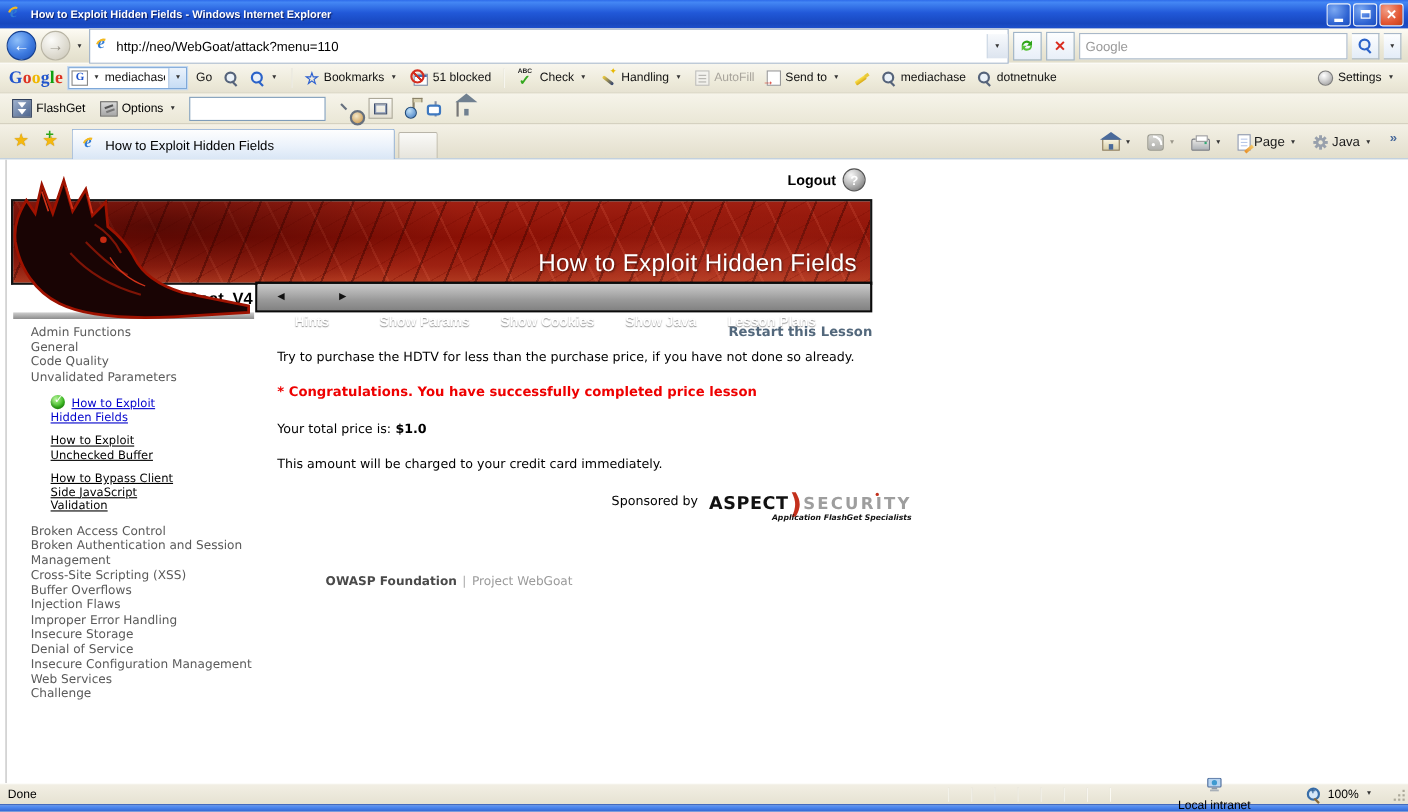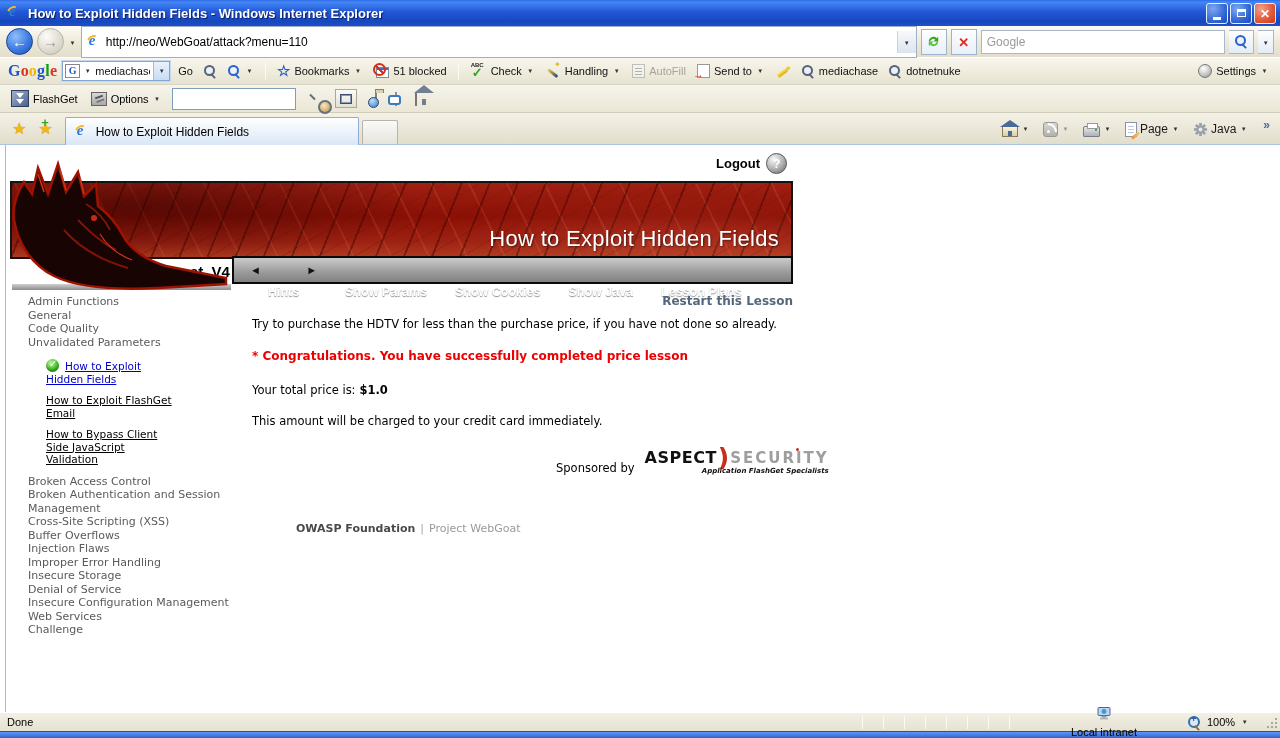--- a/index.html
+++ b/index.html
@@ -2,21 +2,21 @@
 <html><head>
 <meta charset="utf-8">
 <style>
 *{margin:0;padding:0;box-sizing:border-box;}
 html,body{width:1280px;height:738px;overflow:hidden;}
 body{font-family:"Liberation Sans",sans-serif;background:#ECE9D8;}
 .window{width:1280px;height:738px;display:flex;flex-direction:column;}
 
 
 .titlebar{height:26px;background:linear-gradient(180deg,#2E6BEA 0%,#4487F4 8%,#2158D8 45%,#1747BE 82%,#1D50CC 100%);display:flex;align-items:center;gap:6px;padding:0 4px 0 6px;flex:0 0 auto;}
-.titlebar .title{color:#fff;font-weight:bold;font-size:13px;text-shadow:1px 1px 1px rgba(0,0,40,.65);flex:1;white-space:nowrap;overflow:hidden;}
+.titlebar .title{color:#fff;font-weight:bold;font-size:10px;text-shadow:1px 1px 1px rgba(0,0,40,.65);flex:1;white-space:nowrap;overflow:hidden;}
 .winbtns{display:flex;gap:2px;}
 .winbtn{width:22px;height:21px;border-radius:3px;border:1px solid #E9EFFA;display:flex;align-items:center;justify-content:center;position:relative;}
 .winbtn.min,.winbtn.max{background:radial-gradient(circle at 30% 25%,#7CA9F2,#2E63D2 65%,#1E4FBE);}
 .winbtn.close{background:radial-gradient(circle at 30% 25%,#F2A088,#E25633 60%,#C23E17);}
 .glyph-minbar{width:8px;height:3px;background:#fff;margin-top:10px;}
 .glyph-restore{width:9px;height:8px;border:1px solid #fff;border-top-width:3px;}
 .glyph-x::before{content:"\2715";color:#fff;font-size:12px;font-weight:bold;}
 
 
 .ie-icon{position:relative;width:16px;height:16px;flex:0 0 auto;}
@@ -164,21 +164,21 @@
 .check{display:none;width:13px;height:13px;border-radius:50%;background:radial-gradient(circle at 35% 30%,#B6F49A,#3FBF23 60%,#21960C);box-shadow:inset 0 -2px 3px rgba(0,60,0,.4);position:relative;vertical-align:-2px;margin-right:6px;}
 .lesson.active .check{display:inline-block;}
 .check::after{content:"\2713";color:#fff;font-size:10px;font-weight:bold;position:absolute;left:3px;top:-1px;}
 .botcats{margin-top:4px;}
 .restart{position:absolute;left:252px;top:149px;width:541px;text-align:right;color:#53687C;font-weight:bold;font-size:12px;cursor:pointer;}
 .intro{position:absolute;left:252px;top:172px;font-size:11.5px;color:#000;}
 .congrats{position:absolute;left:252px;top:204px;font-size:12px;font-weight:bold;color:#EE0000;}
 .price{position:absolute;left:252px;top:238px;font-size:11.5px;color:#000;}
 .price .pval{font-weight:bold;margin-left:4px;}
 .charge{position:absolute;left:252px;top:269px;font-size:11.5px;color:#000;}
-.sponsor{position:absolute;left:556px;top:303px;display:flex;align-items:flex-end;gap:10px;}
+.sponsor{position:absolute;left:556px;top:303px;display:flex;align-items:flex-start;gap:10px;}
 .sp-prefix{font-size:11.5px;color:#000;}
 .asl{display:flex;flex-direction:column;align-items:flex-end;}
 .asl-top{display:flex;align-items:center;}
 .as-name{font-weight:bold;font-size:16px;letter-spacing:.5px;color:#111;}
 .as-paren{color:#C3301C;font-size:25px;font-weight:bold;line-height:18px;margin:0 1px;}
 .as-sec{font-weight:bold;font-size:15px;letter-spacing:2px;color:#9E9E9E;position:relative;}
 .as-sec::after{content:"";position:absolute;left:67%;top:-1px;width:3px;height:3px;border-radius:50%;background:#C3301C;}
 .as-tag{font-size:7px;font-style:italic;font-weight:bold;color:#111;margin-top:0px;}
 .footer{position:absolute;left:296px;top:377px;font-size:11px;display:flex;gap:5px;}
 .f-left{color:#4A4A4A;font-weight:bold;cursor:pointer;}
@@ -426,21 +426,21 @@
 
     <div class="sidebar">
       <div>
           <div class="cat">Admin Functions</div>
           <div class="cat">General</div>
           <div class="cat">Code Quality</div>
           <div class="cat">Unvalidated Parameters</div>
         </div>
       <div class="lessons">
           <div class="lesson active"><span class="check"></span><a>How to Exploit Hidden Fields</a></div>
-          <div class="lesson"><a>How to Exploit FlashGet Email</a></div>
+          <div class="lesson"><a>How to Exploit Unchecked Buffer</a></div>
           <div class="lesson"><a>How to Bypass Client Side JavaScript Validation</a></div>
         </div>
       <div class="botcats">
           <div class="cat">Broken Access Control</div>
           <div class="cat">Broken Authentication and Session Management</div>
           <div class="cat">Cross-Site Scripting (XSS)</div>
           <div class="cat">Buffer Overflows</div>
           <div class="cat">Injection Flaws</div>
           <div class="cat">Improper Error Handling</div>
           <div class="cat">Insecure Storage</div>

